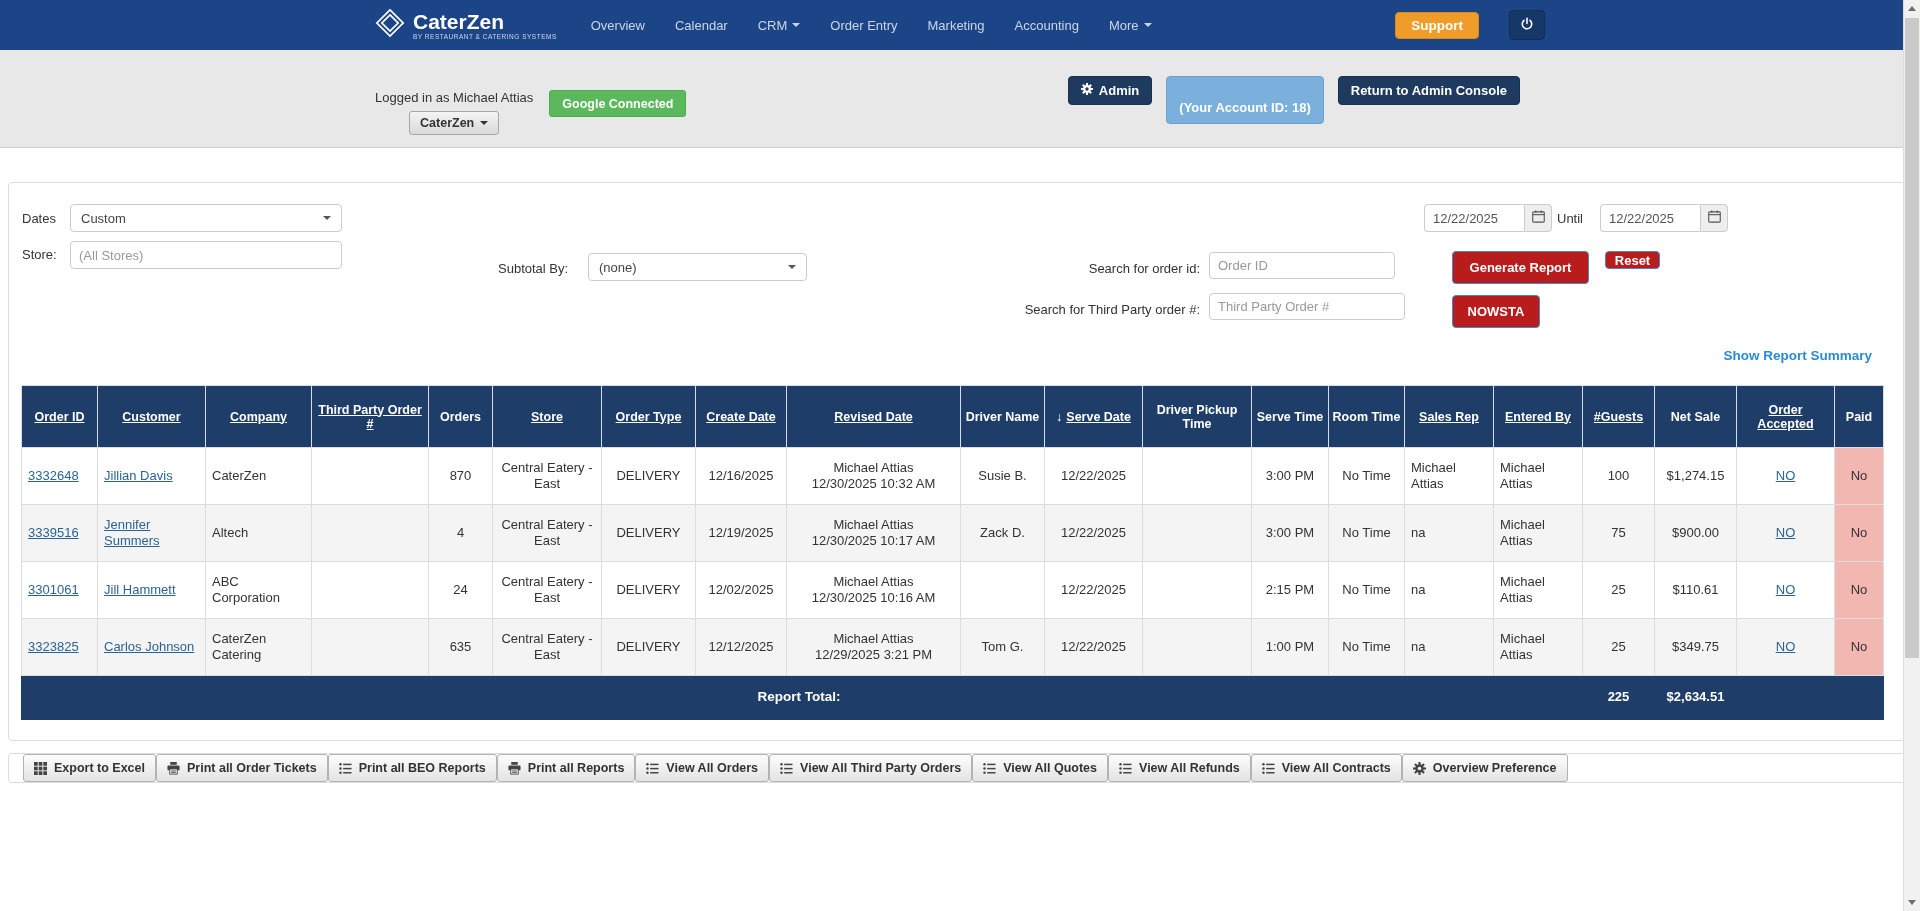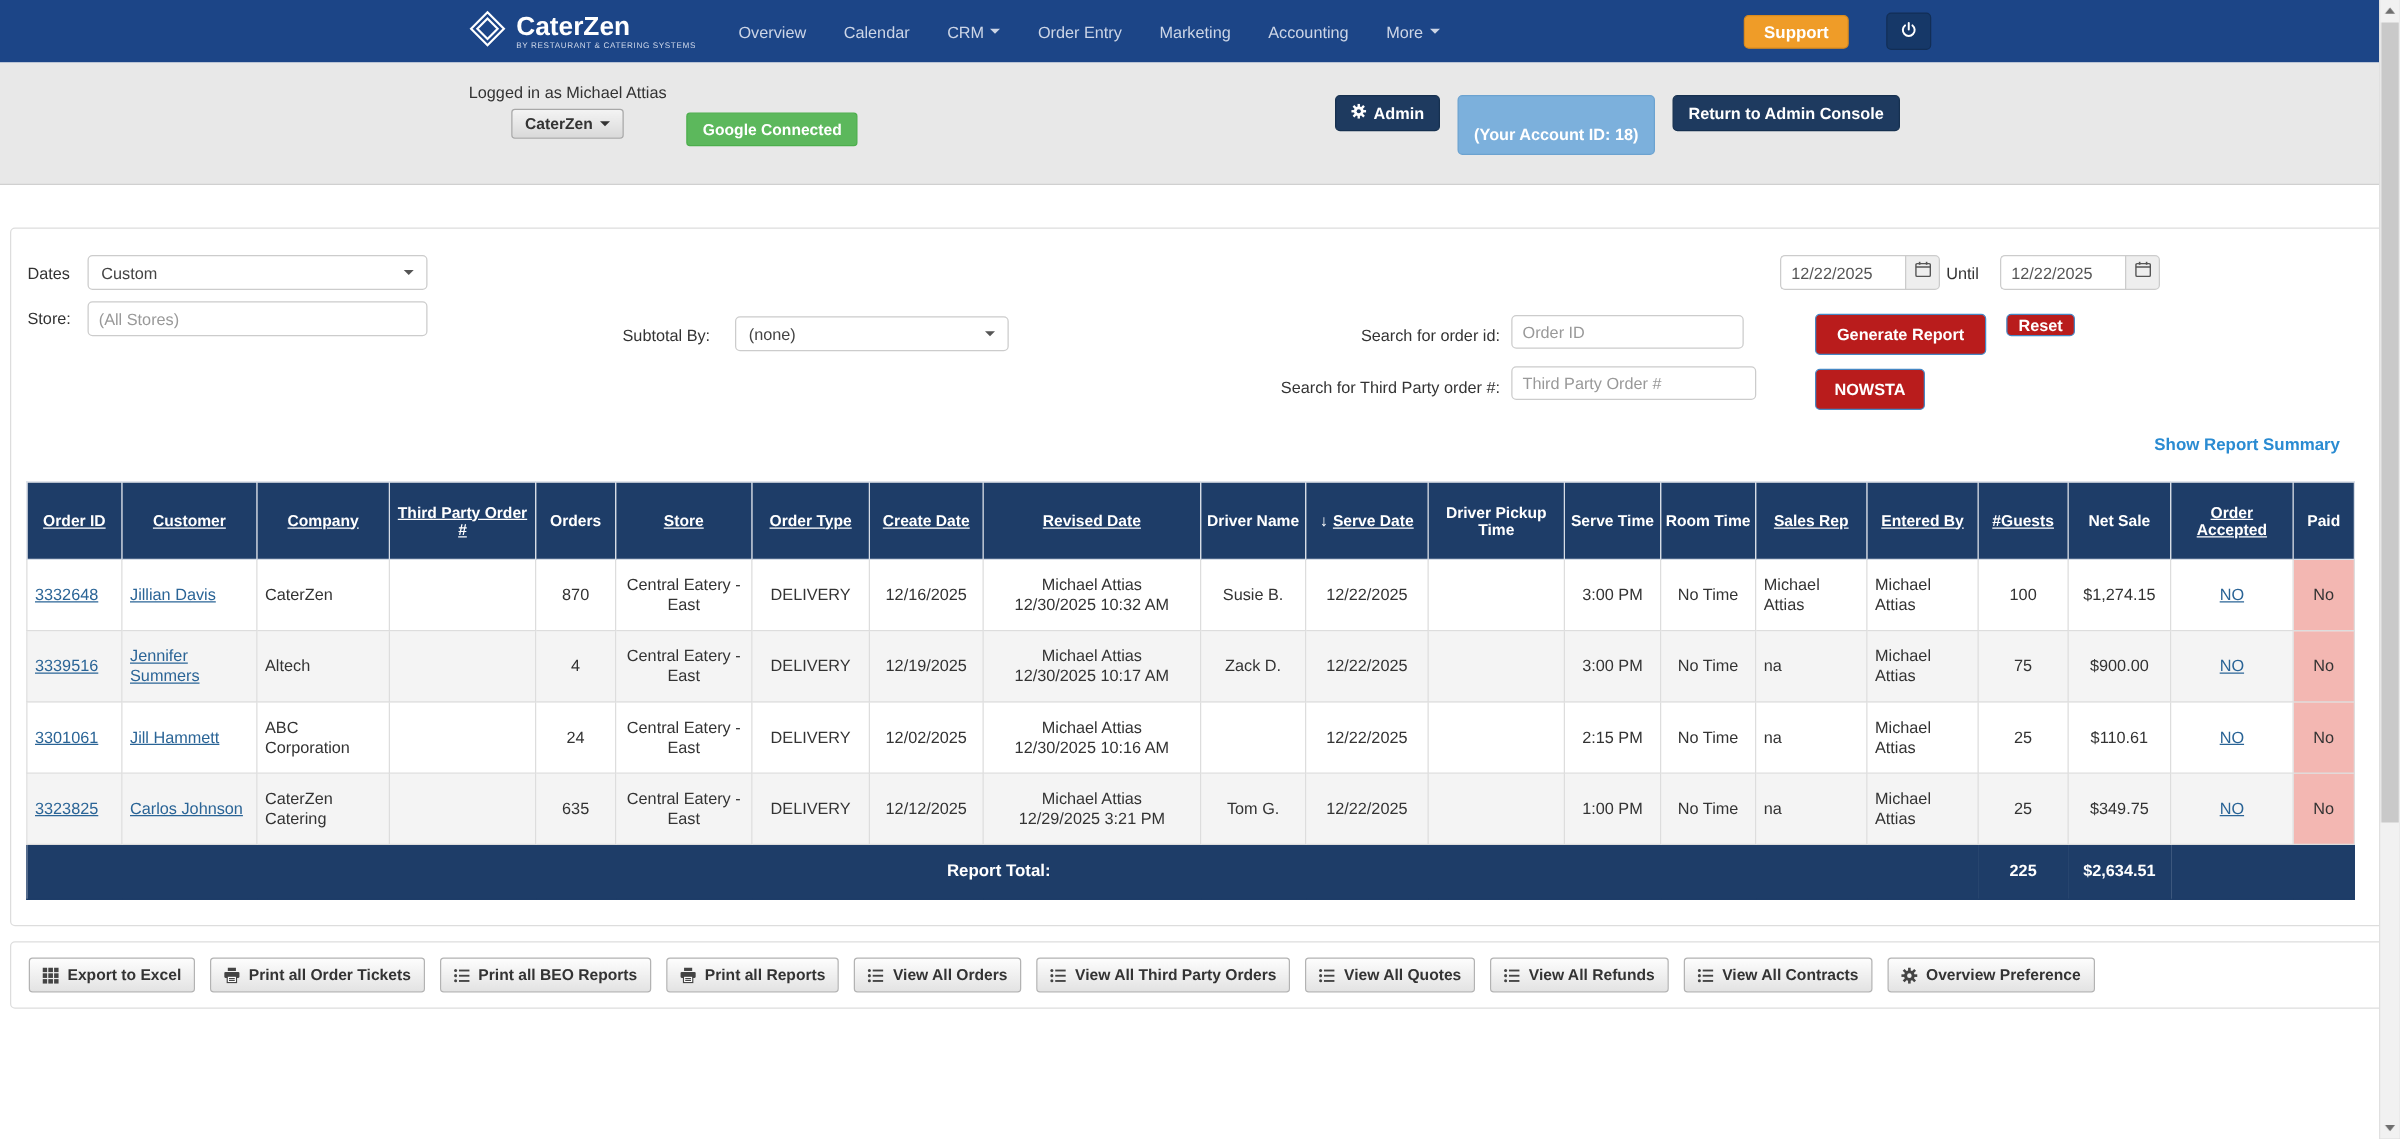--- a/index.html
+++ b/index.html
@@ -14,21 +14,21 @@
   .brand-tagline{font-size:6.5px;letter-spacing:.5px;color:#cfd8ea;margin-top:1px;white-space:nowrap;text-transform:uppercase;}
   .nav-items{display:flex;margin-left:34px;gap:30px;align-items:center;}
   .nav-item{color:#ccd5e6;font-size:13px;text-decoration:none;display:flex;align-items:center;gap:5px;white-space:nowrap;}
   .caret{width:0;height:0;border-left:4px solid transparent;border-right:4px solid transparent;border-top:4px solid currentColor;display:inline-block;}
   .btn-support{margin-left:auto;background:#ef9c28;border:1px solid #d98a1c;color:#fff;font-weight:bold;font-size:13.5px;padding:5px 15px;border-radius:4px;cursor:pointer;font-family:inherit;}
   .btn-power{margin-left:30px;background:#163868;border:1px solid #122e56;width:36px;height:30px;border-radius:4px;display:flex;align-items:center;justify-content:center;cursor:pointer;}
 
   
   .header-strip{height:97px;background:#e8e8e8;border-bottom:1px solid #d0d0d0;}
   .header-container{width:1170px;margin:0 auto;display:flex;align-items:flex-start;height:100%;}
-  .login-block{margin-top:16px;display:flex;flex-direction:column;align-items:center;}
+  .login-block{margin-top:40px;display:flex;flex-direction:column;align-items:center;}
   .logged-text{font-size:13px;color:#333;}
   .btn-caterzen{margin-top:6px;background:linear-gradient(#f4f4f4,#d9d9d9);border:1px solid #a8a8a8;border-radius:3px;font-size:12.5px;font-weight:bold;color:#333;padding:4px 10px;display:flex;align-items:center;gap:6px;cursor:pointer;font-family:inherit;}
   .btn-google{margin-left:16px;margin-top:40px;background:#5cb85c;border:1px solid #4cae4c;color:#fff;font-weight:bold;font-size:12.5px;padding:5px 12px;border-radius:3px;height:27px;cursor:pointer;font-family:inherit;}
   .admin-group{margin-left:auto;margin-top:26px;margin-right:25px;display:flex;gap:14px;align-items:flex-start;}
   .btn-navy{background:#1e3a5f;color:#fff;font-weight:bold;font-size:13px;border:1px solid #16304f;border-radius:4px;padding:5px 12px;height:29px;display:flex;align-items:center;gap:6px;cursor:pointer;font-family:inherit;}
   .btn-lightblue{background:#7cb0dc;color:#fff;font-weight:bold;font-size:13px;border:1px solid #6ba2d0;border-radius:4px;padding:23px 12px;height:29px;cursor:pointer;font-family:inherit;}
 
   
   .main-panel{margin:34px 8px 0;border:1px solid #ddd;border-radius:4px;padding-bottom:20px;background:#fff;}
   .filters{position:relative;height:202px;}
@@ -62,21 +62,21 @@
   .sort-arrow{margin-right:4px;}
   .orders td{border:1px solid #ddd;padding:4px 6px;text-align:center;vertical-align:middle;height:57px;box-sizing:border-box;color:#333;line-height:1.25;}
   .orders td.l{text-align:left;}
   .orders tbody tr:nth-child(even){background:#f4f4f4;}
   .orders td.paid{background:#f3b7b2;}
   .orders tbody a{color:#2a6496;text-decoration:underline;cursor:pointer;}
   .orders tfoot td{background:#1e3d68;color:#fff;font-weight:bold;border:1px solid #1e3d68;height:44px;font-size:13px;}
   .total-label{text-align:right;padding-right:12px !important;font-size:13.5px !important;margin-top:32px;}
 
   
-  .actions-panel{margin:12px 8px 0;border:1px solid #ddd;border-radius:4px;padding:12px 14px;display:flex;gap:12px;align-items:center;background:#fff;}
+  .actions-panel{margin:12px 8px 0;border:1px solid #ddd;border-radius:4px;padding:0 14px;display:flex;align-items:center;background:#fff;}
   .action-btn{background:linear-gradient(#fdfdfd,#e3e3e3);border:1px solid #b3b3b3;border-radius:3px;color:#333;font-weight:bold;font-size:12.5px;padding:5px 10px;display:flex;align-items:center;gap:7px;cursor:pointer;font-family:inherit;height:28px;white-space:nowrap;}
   .a-icon{display:flex;align-items:center;}
 
   
   .footer{margin-top:50px;height:41px;background:#1e3d68;display:flex;align-items:center;justify-content:space-between;padding:0 34px 0 20px;}
   .footer-left{color:#fff;font-size:11px;letter-spacing:.2px;}
   .footer-link{color:#f0ad4e;text-decoration:underline;cursor:pointer;}
   .footer-right{font-size:11.5px;font-weight:bold;display:flex;align-items:center;gap:7px;}
   .footer-right .footer-link{text-decoration:none;}
   .footer-right .sep{color:#fff;}

